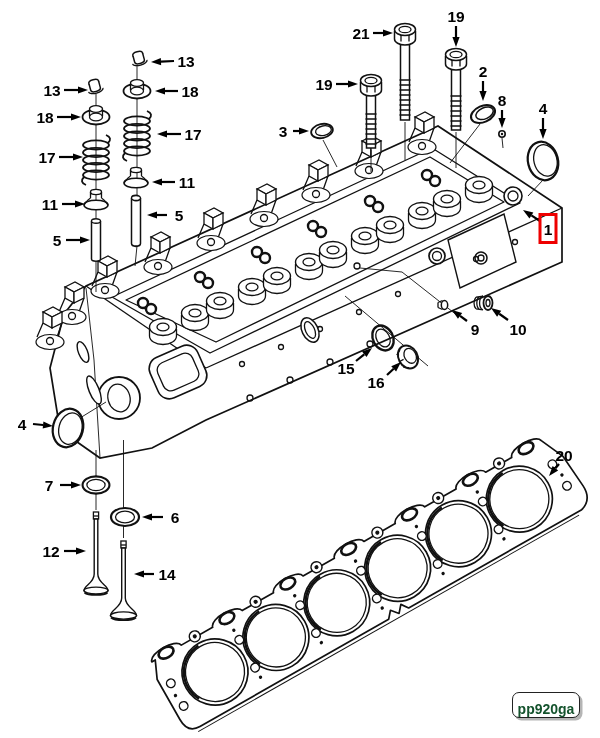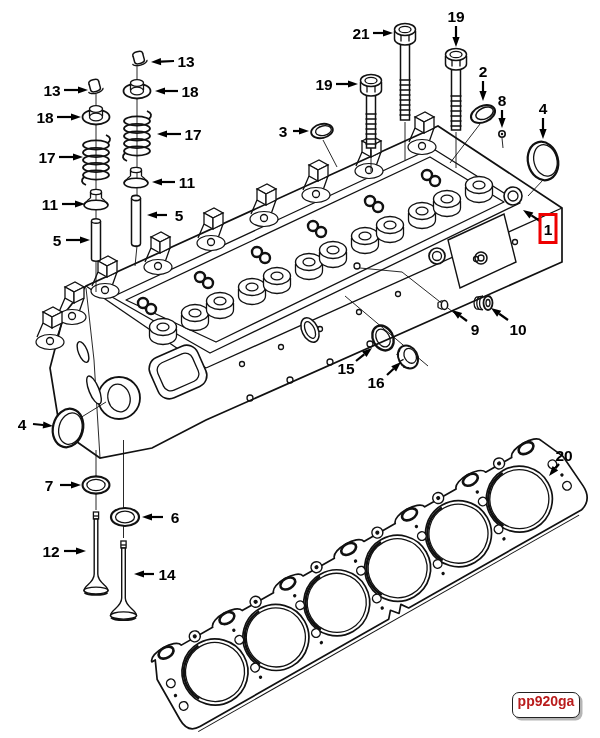--- a/index.html
+++ b/index.html
@@ -11,22 +11,22 @@
   .s2{stroke:#111;fill:none;stroke-width:1.8;}
   .s3{stroke:#111;fill:none;stroke-width:2.4;}
   .fw{fill:#fff;stroke:#111;}
   .thin{stroke:#111;stroke-width:0.9;fill:none;}
   .dk{fill:#111;}
   .callout-line{stroke:#000;stroke-width:2.2;}
   .callout-arrow{fill:#000;stroke:none;}
   .callout-text{font:bold 15.5px "Liberation Sans",sans-serif;fill:#000;}
   .code-badge{position:absolute;left:512px;top:692px;width:66px;height:24px;
       border:1.6px solid #222;border-radius:7px;background:#fff;
-      box-shadow:2.5px 2.5px 0 #b5b5b5;display:flex;align-items:flex-start;justify-content:center;
-      font:bold 14px "Liberation Sans",sans-serif;color:#b91c1c;}
+      box-shadow:2.5px 2.5px 0 #b5b5b5;display:flex;align-items:flex-end;justify-content:center;
+      font:bold 14px "Liberation Sans",sans-serif;color:#14532d;}
 </style>
 </head>
 <body>
 
 <div class="stage">
 <svg width="600" height="738" viewBox="0 0 600 738">
   <defs>
     <g id="ped">
       <polygon class="fw" stroke-width="1.3" points="-9,-15 1,-20 10,-15 0,-10"></polygon>
       <polygon class="fw" stroke-width="1.3" points="-9,-15 0,-10 0,1 -9,-4"></polygon>

